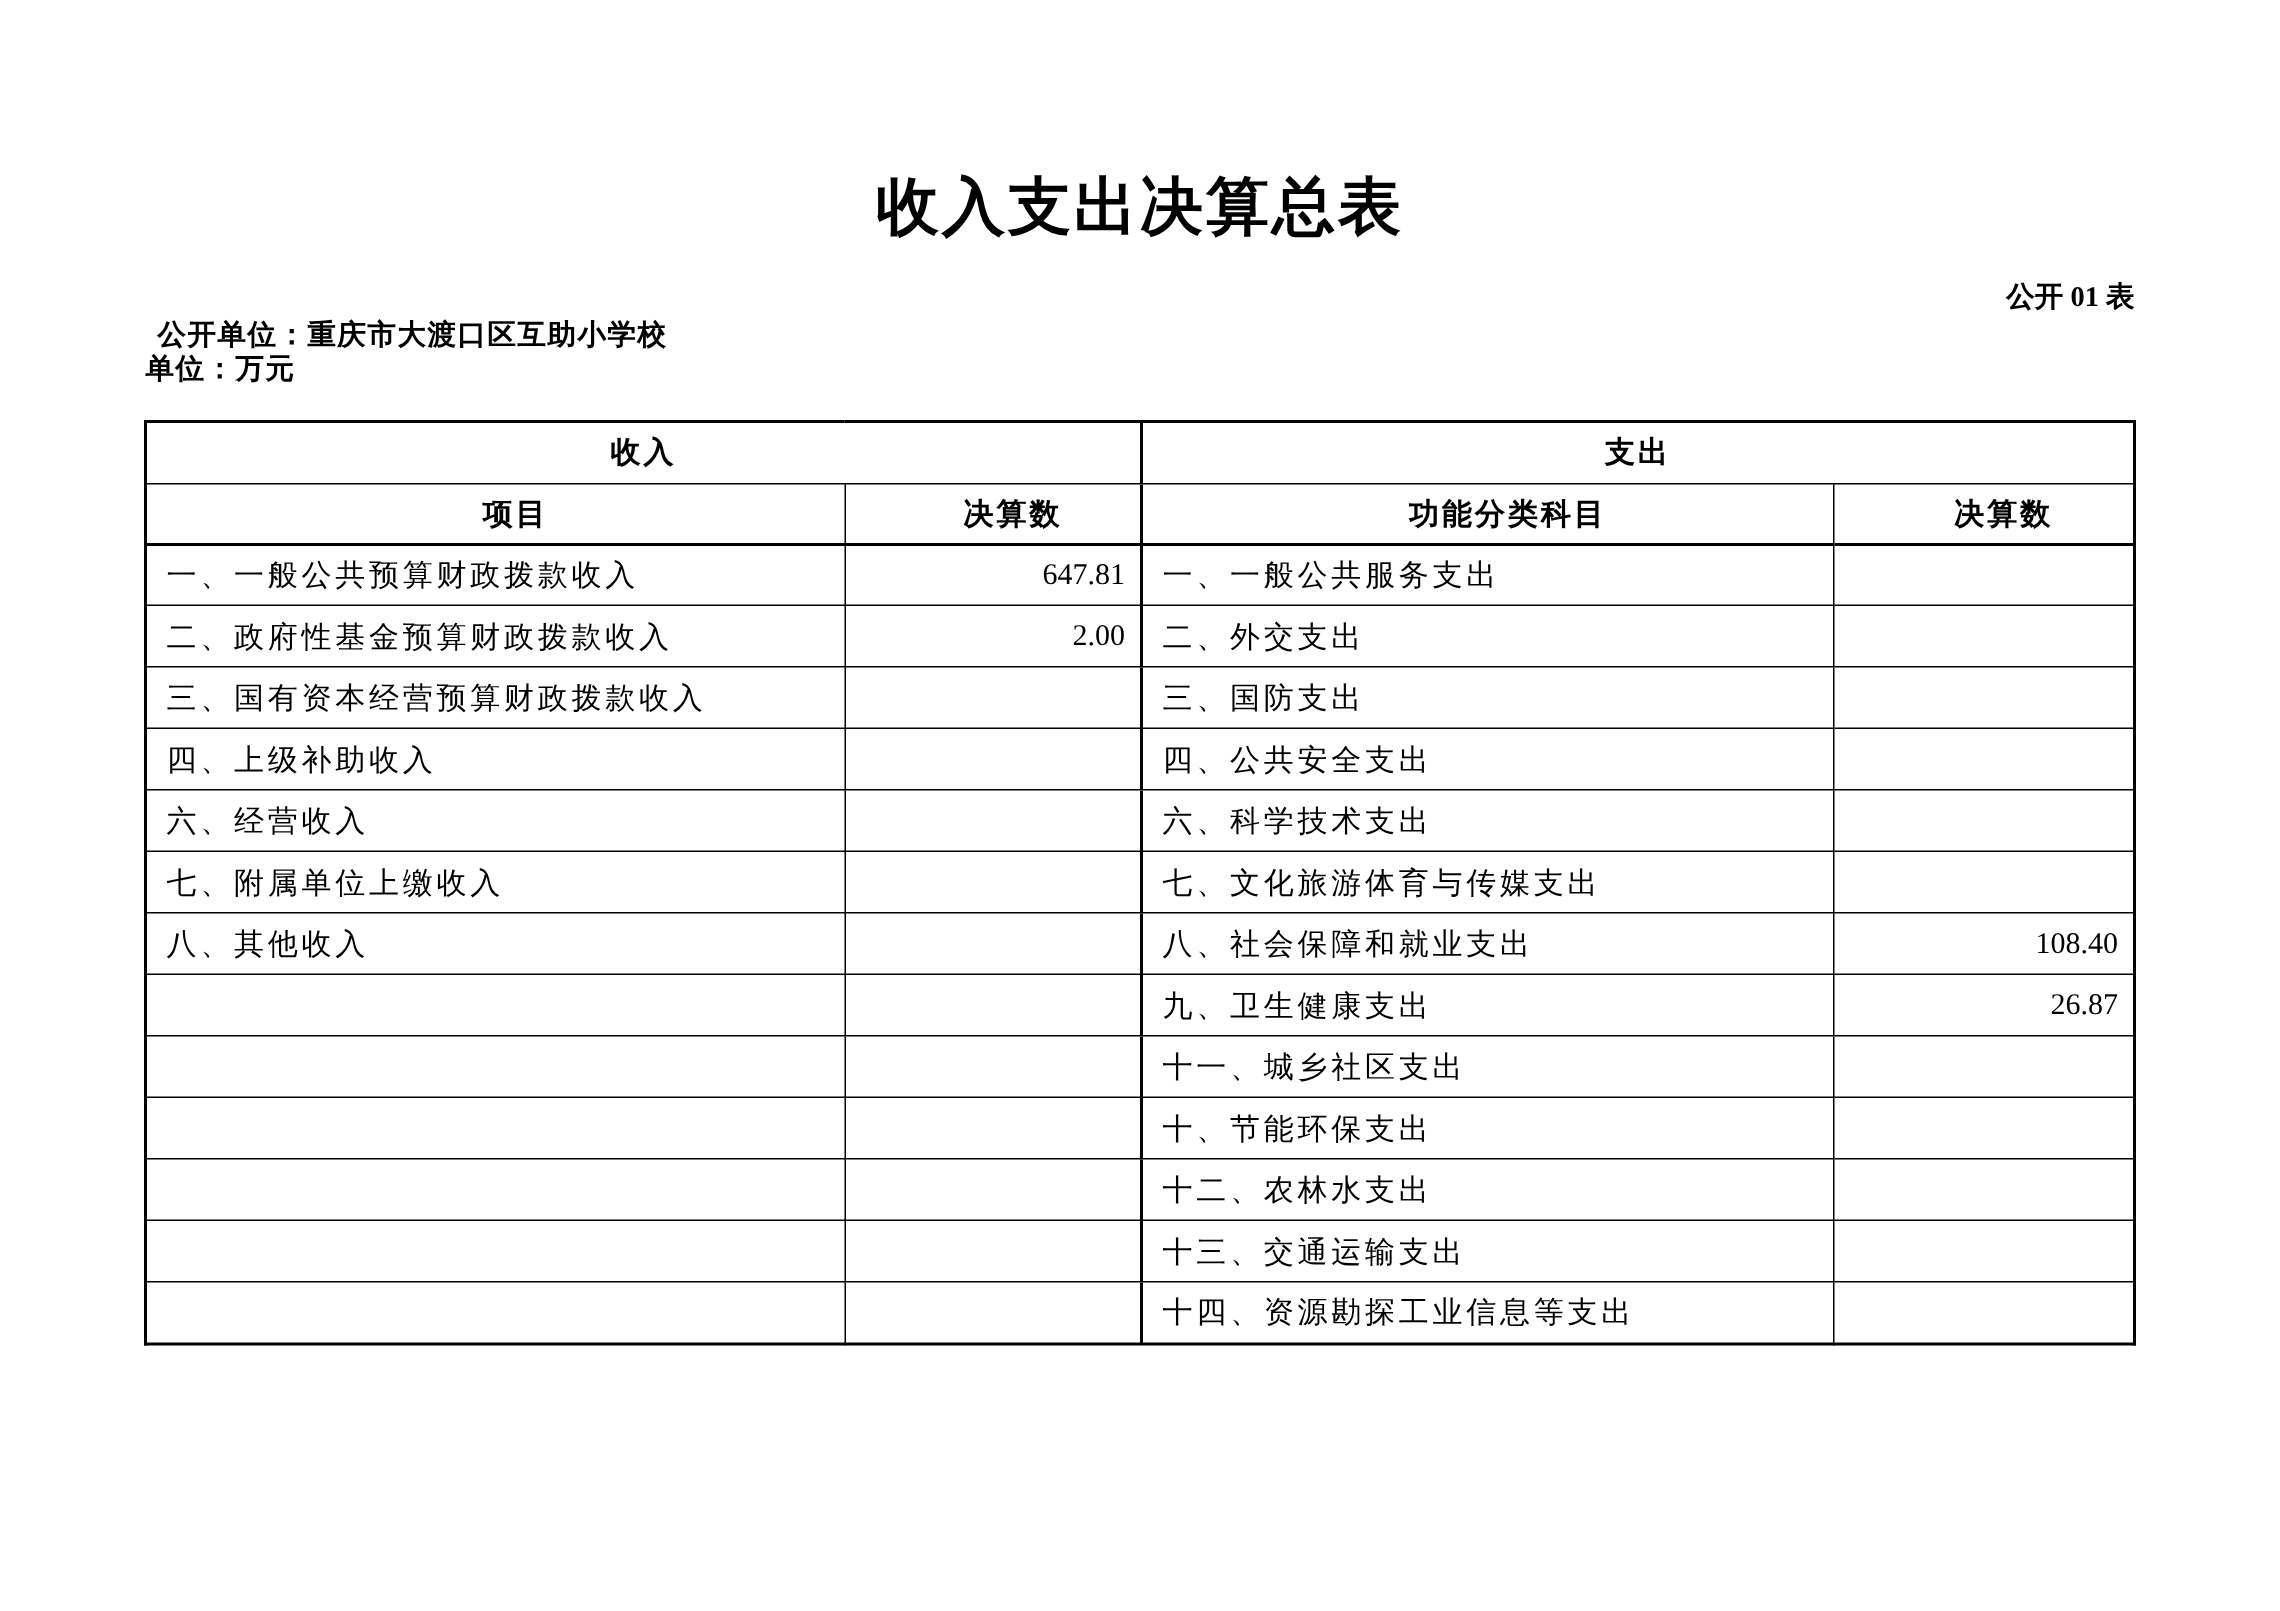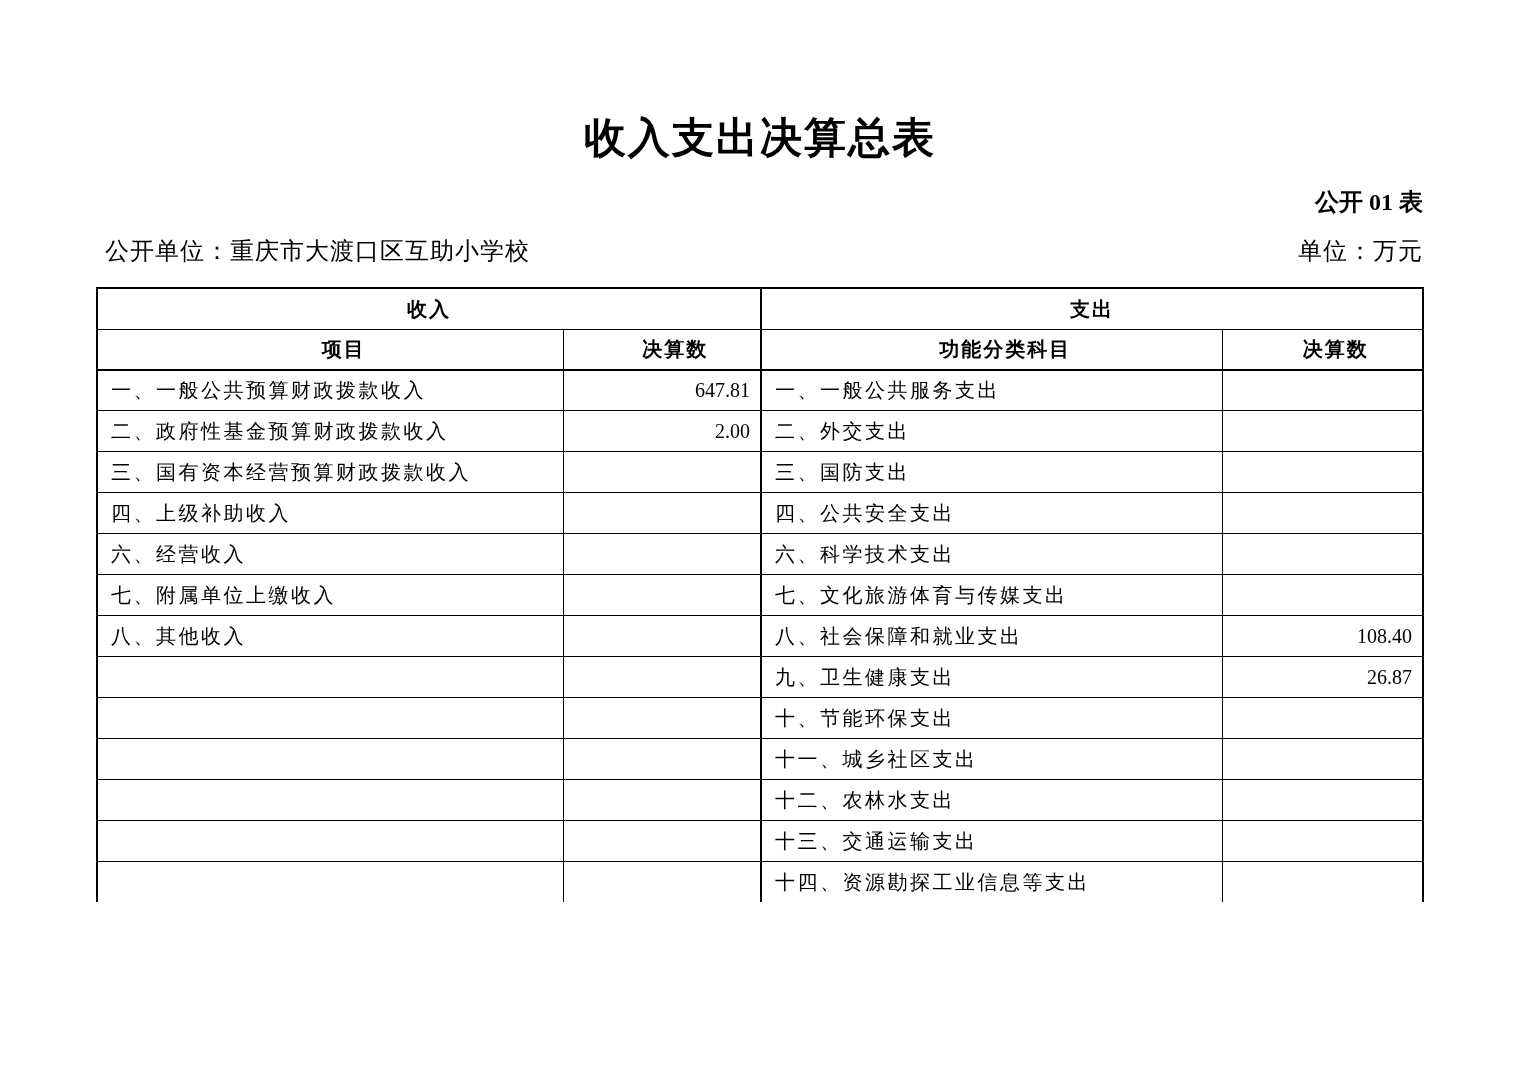--- a/index.html
+++ b/index.html
@@ -19,33 +19,34 @@
     text-align: center;
     font-family: "Liberation Sans", "DejaVu Sans", sans-serif;
     font-weight: bold;
     font-size: 42px;
     line-height: 1.15;
     letter-spacing: 2px;
   }
   .meta {
     width: 1326px;
     margin: 26px auto 0 auto;
-    font-size: 24px;
+    font-size: 19px;
   }
   .meta-top {
     text-align: right;
     line-height: 1.2;
     font-weight: 600;
   }
   .meta-bottom {
-    margin-top: 20px;
+    margin-top: 2px;
     display: flex;
     justify-content: space-between;
     line-height: 1.2;
-    font-weight: 400;
+    font-weight: 700;
+    flex-direction: column;
   }
   .meta-bottom .left { padding-left: 8px; letter-spacing: 1px; }
   .meta-bottom .right { letter-spacing: 1px; }
   table.budget-table {
     width: 1326px;
     margin: 21px auto 0 auto;
     border-collapse: collapse;
     table-layout: fixed;
     border: 2px solid #000000;
   }
@@ -171,27 +172,27 @@
       </tr>
       <tr>
         <td class="label"></td>
         <td class="num"></td>
         <td class="label mid">九、卫生健康支出</td>
         <td class="num">26.87</td>
       </tr>
       <tr>
         <td class="label"></td>
         <td class="num"></td>
+        <td class="label mid">十一、城乡社区支出</td>
+        <td class="num"></td>
+      </tr>
+      <tr>
+        <td class="label"></td>
+        <td class="num"></td>
         <td class="label mid">十、节能环保支出</td>
-        <td class="num"></td>
-      </tr>
-      <tr>
-        <td class="label"></td>
-        <td class="num"></td>
-        <td class="label mid">十一、城乡社区支出</td>
         <td class="num"></td>
       </tr>
       <tr>
         <td class="label"></td>
         <td class="num"></td>
         <td class="label mid">十二、农林水支出</td>
         <td class="num"></td>
       </tr>
       <tr>
         <td class="label"></td>

